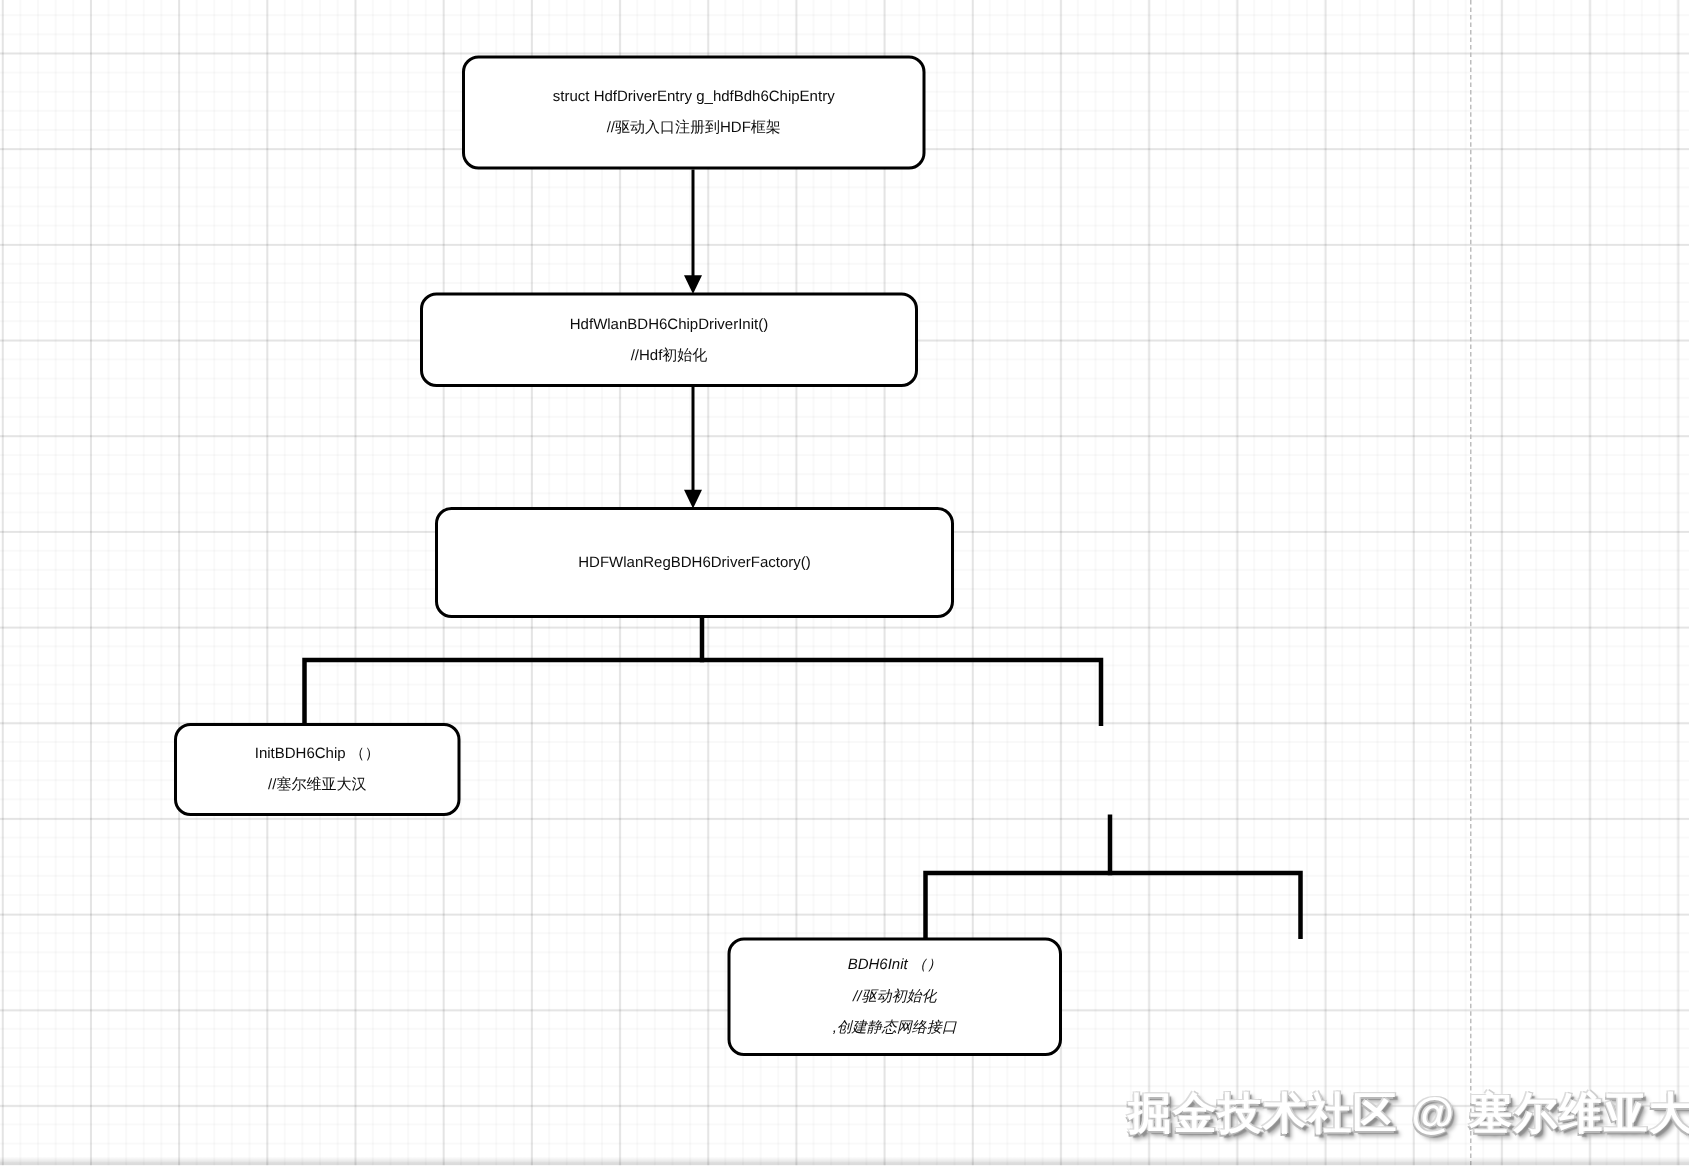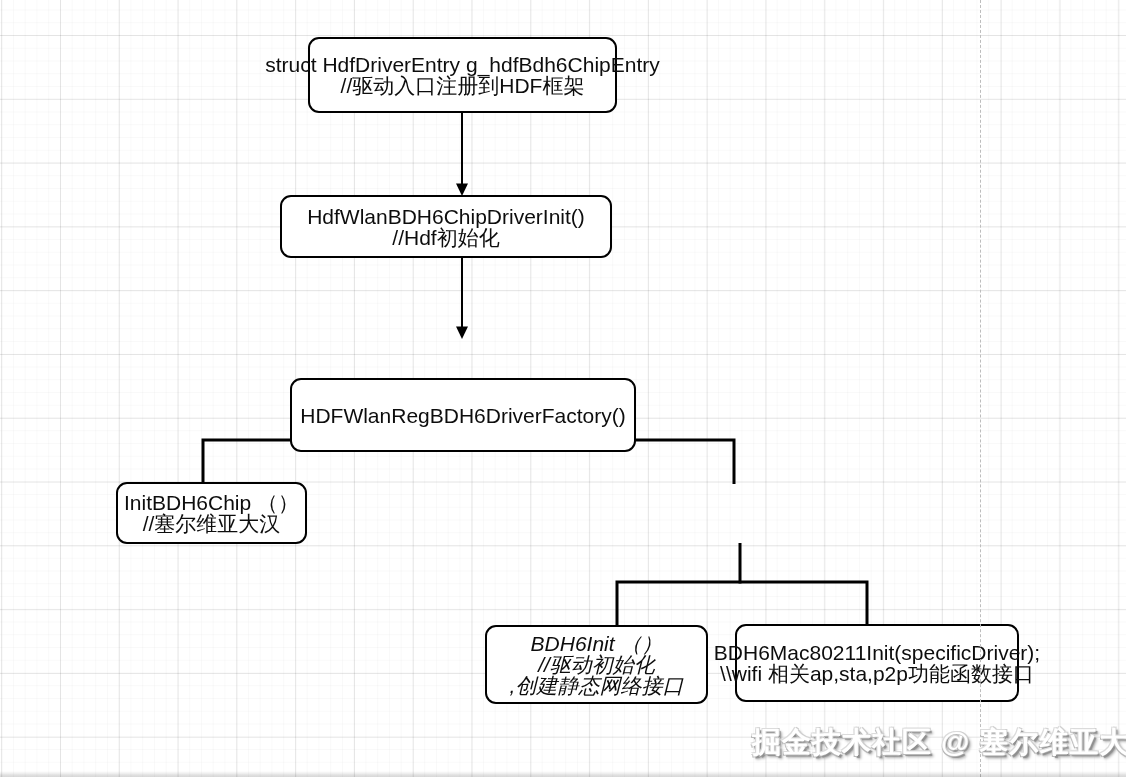--- a/index.html
+++ b/index.html
@@ -44,29 +44,29 @@
     border: 2px solid #000000;
     border-radius: 11px;
     display: flex;
     flex-direction: column;
     align-items: center;
     justify-content: center;
     text-align: center;
     padding: 2px 4px;
   }
   .node .line {
-    font-size: 21px;
+    font-size: 10px;
     line-height: 21px;
     color: #0d0d0d;
     white-space: nowrap;
   }
   
   .n0 { left: 308px; top: 37px;  width: 309px; height: 76px; }
   .n1 { left: 280px; top: 195px; width: 332px; height: 63px; }
-  .n2 { left: 290px; top: 338px; width: 346px; height: 74px; margin-top: 40px; }
+  .n2 { left: 290px; top: 338px; width: 346px; height: 74px; }
   .n3 { left: 116px; top: 482px; width: 191px; height: 62px; }
   .n4 { left: 572px; top: 482px; width: 295px; height: 61px; }
   .n5 { left: 485px; top: 625px; width: 223px; height: 79px; font-style: italic; }
   .n6 { left: 735px; top: 624px; width: 284px; height: 78px; }
 
   .page-boundary {
     position: absolute;
     left: 980px; top: 0;
     width: 0; height: 777px;
     border-left: 1px dashed #bdbdbd;
@@ -132,24 +132,20 @@
     <div class="line">//塞尔维亚大汉</div>
   </div>
 
 
   <div class="node n5">
     <div class="line">BDH6Init （）</div>
     <div class="line">//驱动初始化</div>
     <div class="line">,创建静态网络接口</div>
   </div>
 
-  <div class="node n6">
-    <div class="line">BDH6Mac80211Init(specificDriver);</div>
-    <div class="line">\\wifi 相关ap,sta,p2p功能函数接口</div>
-  </div>
 
   <div class="page-boundary"></div>
 
   <div class="watermark">掘金技术社区 @ 塞尔维亚大汉</div>
 
   <div class="bottom-edge"></div>
 
 </div>
 
 </body></html>

